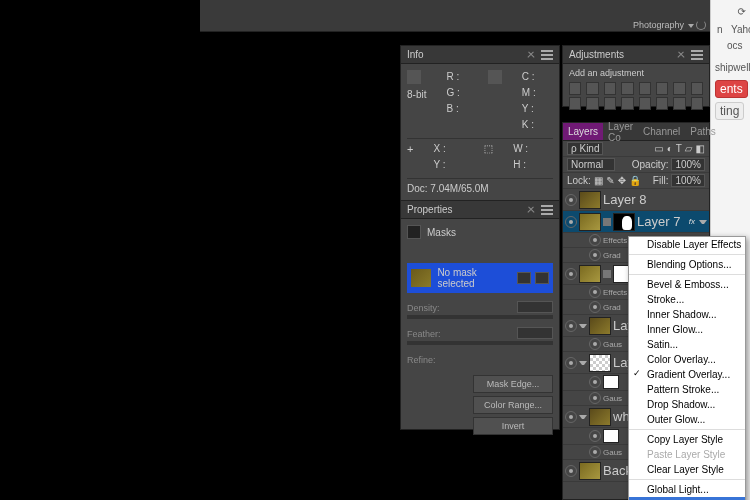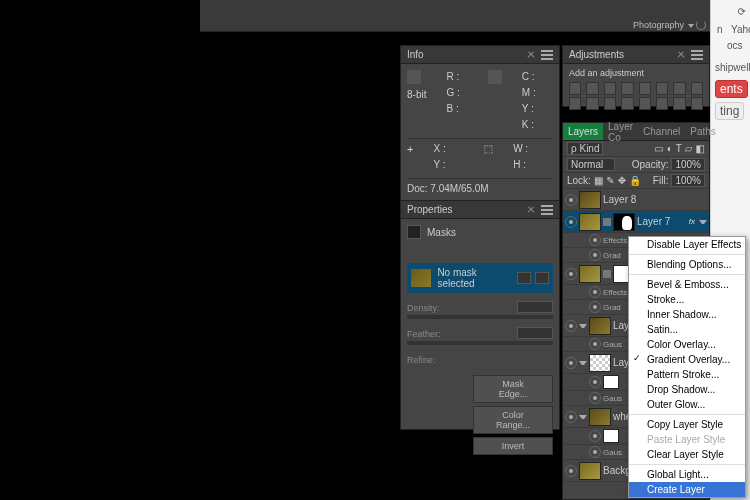--- a/index.html
+++ b/index.html
@@ -19,55 +19,55 @@
 .info-grid{display:flex;gap:20px;margin-bottom:6px}
 .info-col{display:flex;flex-direction:column;gap:2px}
 .eyedrop{width:14px;height:14px;background:#555;margin-bottom:2px}
 .divider-h{height:1px;background:#333;margin:3px 0}
 .doc-line{margin-top:0}
 .hint{margin-top:6px;font-size:8px;line-height:1.3}
 .props-panel{left:400px;top:200px;width:160px;height:230px}
 .props-body{padding:6px}
 .mask-row{display:flex;align-items:center;gap:6px;margin-bottom:24px}
 .mask-icon{width:14px;height:14px;background:#222;border:1px solid #555}
-.nomask{display:flex;align-items:center;gap:6px;background:#0c4a6e;padding:4px;margin-bottom:10px}
+.nomask{display:flex;align-items:center;gap:6px;background:#1d4ed8;padding:4px;margin-bottom:10px}
 .thumb{width:22px;height:18px;background:linear-gradient(135deg,#6a5a1a,#8a7a2a)}
 .nomask .btns{margin-left:auto;display:flex;gap:4px}
 .tiny-btn{width:14px;height:12px;background:#333;border:1px solid #555}
 .slider-row{margin:10px 0}
 .slider-row label{display:block;font-size:9px;color:#888;margin-bottom:2px}
 .slider-track{height:4px;background:#333;position:relative}
 .slider-val{position:absolute;right:0;top:-14px;width:36px;height:12px;background:#333;border:1px solid #555}
 .btn-stack{margin-top:10px}
-.pbtn{display:block;width:80px;margin:3px 0 3px auto;padding:3px 20px;background:#505050;border:1px solid #333;text-align:center;font-size:9px;color:#bbb}
+.pbtn{display:block;width:80px;margin:3px 0 3px auto;padding:3px 4px;background:#505050;border:1px solid #333;text-align:center;font-size:9px;color:#bbb}
 .adjust-panel{left:562px;top:45px;width:148px;height:62px}
 .adjust-body{padding:4px 6px}
 .adjust-title{font-size:9px;color:#ccc;margin-bottom:4px}
 .adj-row{display:flex;gap:5px;margin:2px 0}
 .adj-ic{width:15px;height:13px;background:#555;border:1px solid #333}
 .layers-panel{left:562px;top:122px;width:148px;height:378px}
 .tabs{display:flex;height:18px;background:#383838;border-bottom:1px solid #222;align-items:center;font-size:9px}
 .tab{padding:0 5px;height:100%;display:flex;align-items:center;color:#999}
-.tab.active{background:#15803d;color:#ddd}
+.tab.active{background:#701a75;color:#ddd}
 .tabs .menu-icon{margin-left:auto;margin-right:4px}
 .lrow{display:flex;align-items:center;height:16px;padding:0 4px;gap:3px;font-size:9px;color:#bbb;border-bottom:1px solid #3a3a3a}
 .lrow .field{background:#333;border:1px solid #555;padding:1px 3px;height:13px;display:flex;align-items:center}
 .lrow .sp{flex:1}
 .layer-list{overflow:hidden}
 .layer{display:flex;align-items:center;min-height:22px;border-bottom:1px solid #3a3a3a;padding:1px 2px;gap:2px}
 .eye{width:12px;height:12px;border:1px solid #666;border-radius:50%;position:relative;flex-shrink:0}
 .eye::after{content:"";position:absolute;left:3px;top:3px;width:4px;height:4px;background:#aaa;border-radius:50%}
 .lthumb{width:22px;height:18px;background:#666;border:1px solid #222;flex-shrink:0}
 .lthumb.img1{background:linear-gradient(135deg,#5a4a1a,#8c7a2c)}
 .lthumb.img2{background:linear-gradient(135deg,#7a6a20,#a89840)}
 .lthumb.white{background:#fff}
 .lthumb.checker{background:repeating-conic-gradient(#ccc 0 25%,#fff 0 50%) 0 0/6px 6px}
 .lthumb.mask{background:#000;position:relative}
 .lthumb.mask::after{content:"";position:absolute;left:8px;top:2px;width:10px;height:14px;background:#fff;border-radius:40% 40% 30% 30%}
-.llabel{font-size:10px;color:#ccc;white-space:nowrap;overflow:hidden}
+.llabel{font-size:13px;color:#ccc;white-space:nowrap;overflow:hidden}
 .layer.sel{background:#0c4a6e}
 .fx-badge{margin-left:auto;font-size:8px;font-style:italic;color:#ddd;padding-right:2px}
 .sublayer{padding-left:26px;min-height:14px}
 .sublayer .llabel{font-size:8px;color:#aaa}
 .discl{width:8px;height:8px;flex-shrink:0}
 .discl::before{content:"";display:block;border-top:4px solid #aaa;border-left:3px solid transparent;border-right:3px solid transparent;margin-top:2px}
 .linkic{width:8px;height:8px;background:#777;flex-shrink:0}
 .popup{position:absolute;left:628px;top:236px;width:118px;background:#fff;border:1px solid #999;box-shadow:2px 2px 6px rgba(0,0,0,.4);z-index:50}
 .popup .item{padding:2px 8px 2px 18px;font-size:10px;color:#000;white-space:nowrap;position:relative}
 .popup .item.hl{background:#3874d7;color:#fff}
@@ -341,20 +341,21 @@
 </div>
 
 <div class="popup">
   <div class="item">Disable Layer Effects</div>
   <div class="sep"></div>
   <div class="item">Blending Options...</div>
   <div class="sep"></div>
   <div class="item">Bevel &amp; Emboss...</div>
   <div class="item">Stroke...</div>
   <div class="item">Inner Shadow...</div>
+  <div class="item">Inner Glow...</div>
   <div class="item">Satin...</div>
   <div class="item">Color Overlay...</div>
   <div class="item chk">Gradient Overlay...</div>
   <div class="item">Pattern Stroke...</div>
   <div class="item">Drop Shadow...</div>
   <div class="item">Outer Glow...</div>
   <div class="sep"></div>
   <div class="item">Copy Layer Style</div>
   <div class="item dis">Paste Layer Style</div>
   <div class="item">Clear Layer Style</div>

